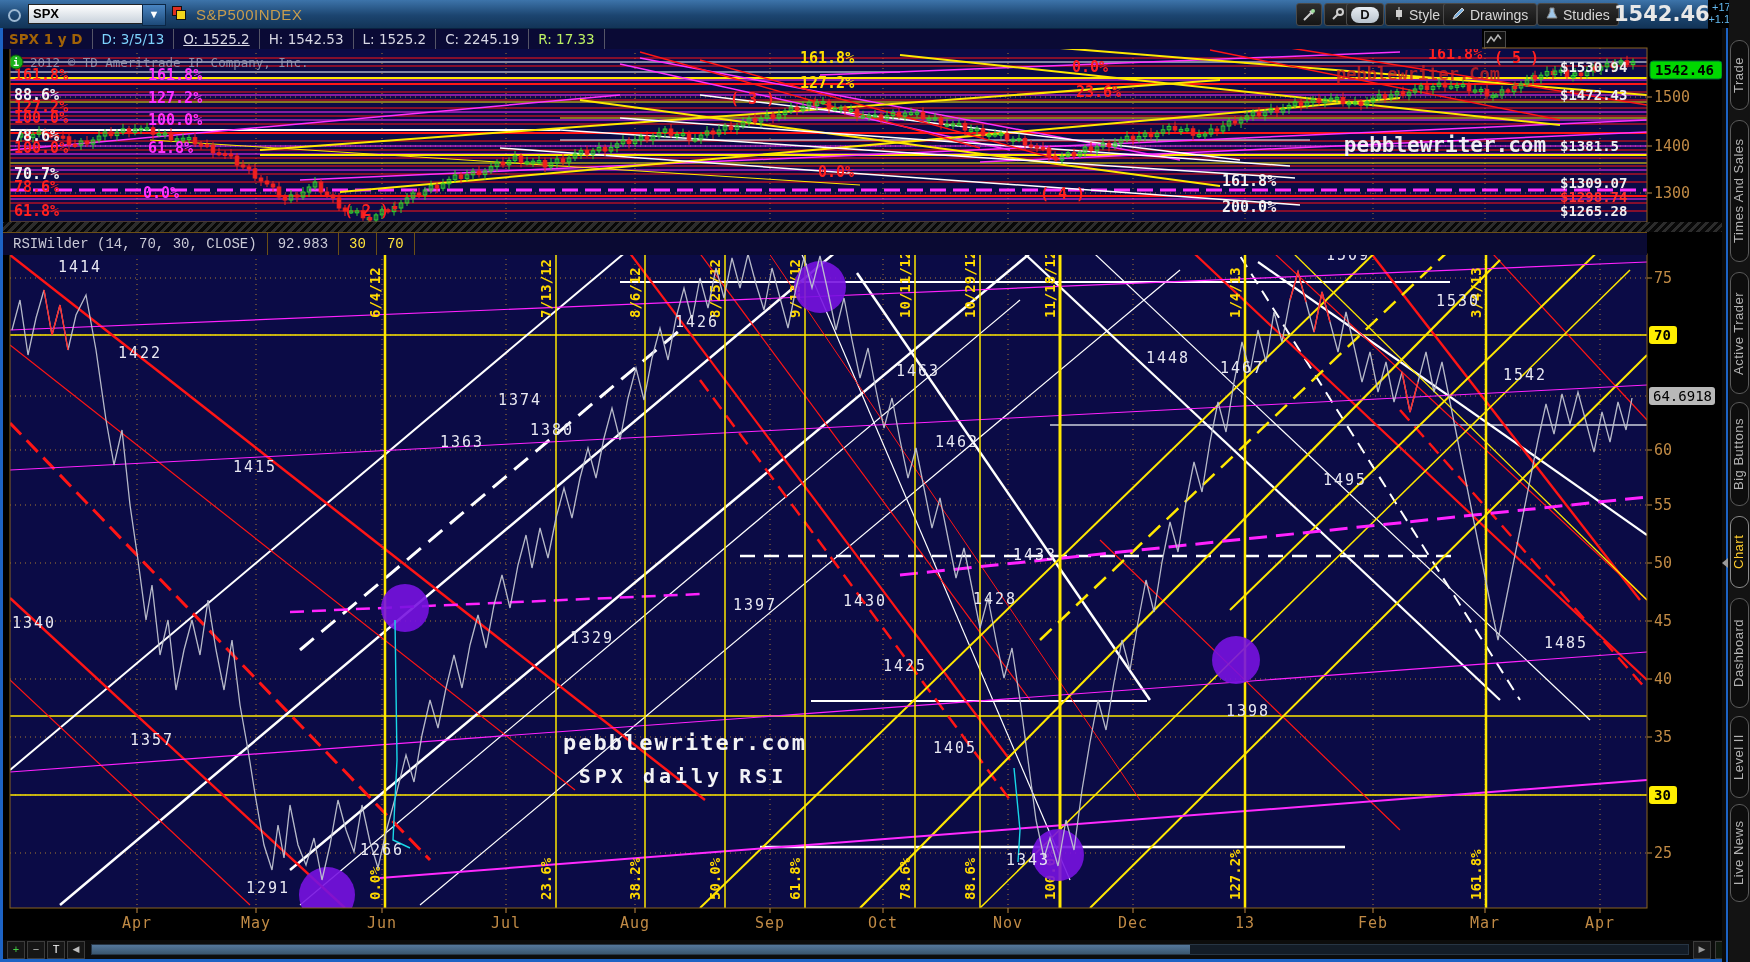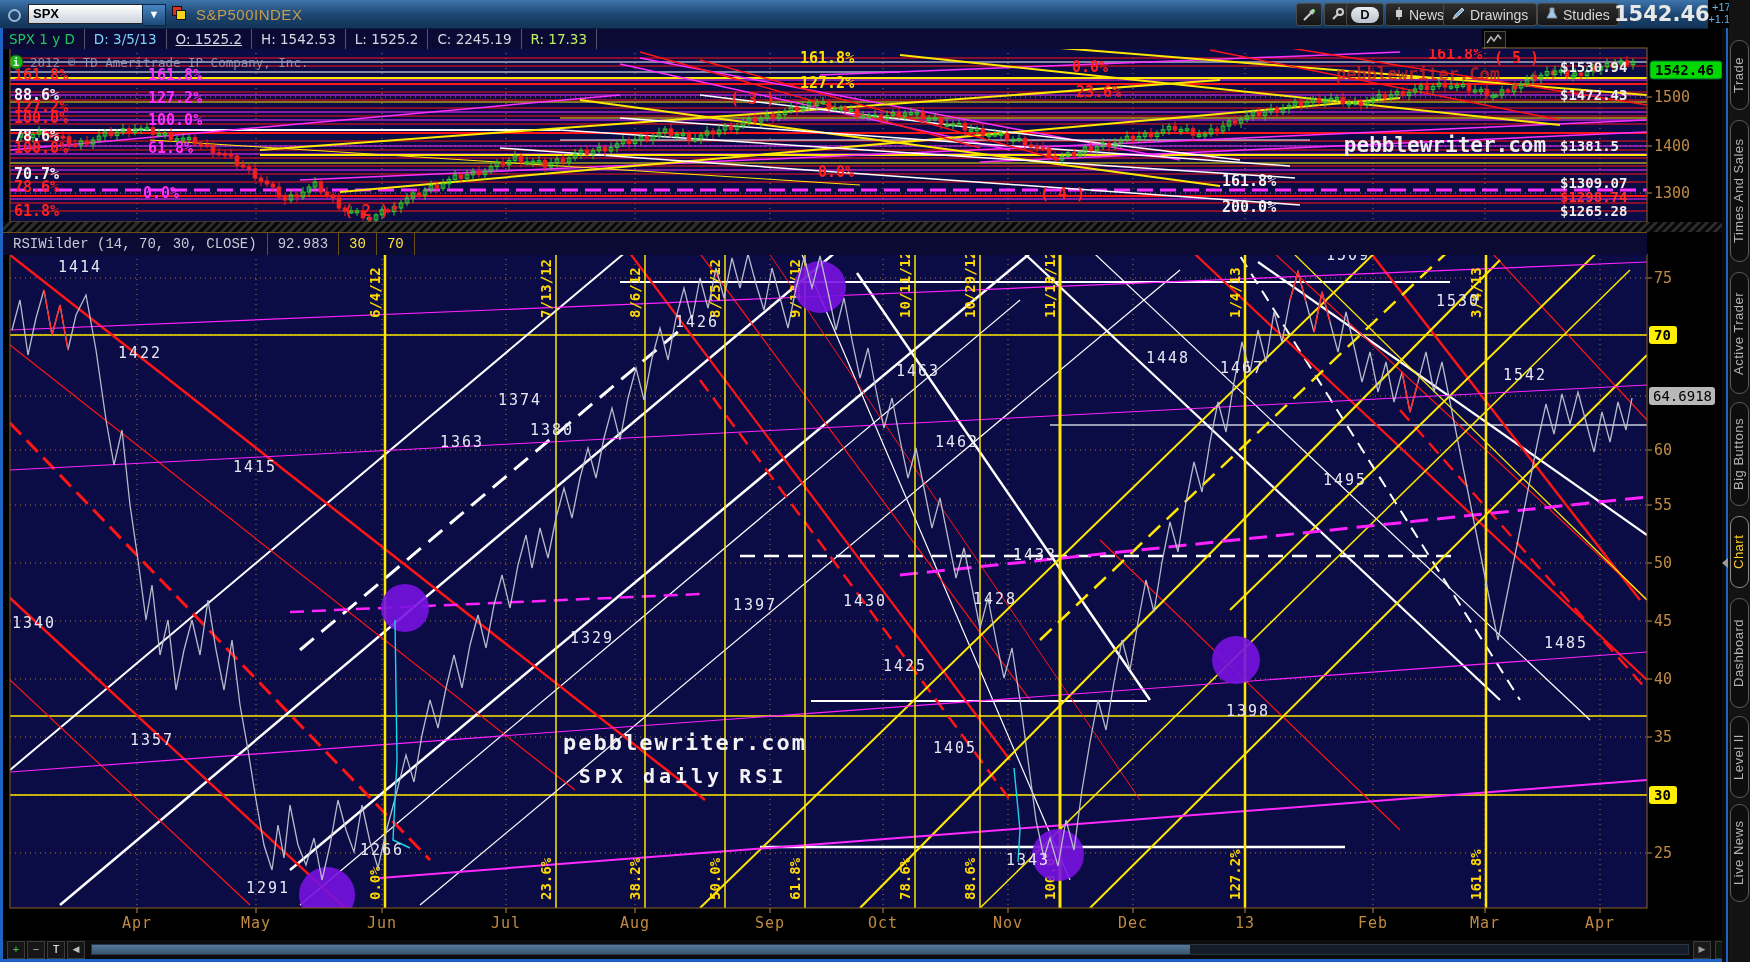--- a/index.html
+++ b/index.html
@@ -99,21 +99,21 @@
     <div class="tb-btn" style="left:1346px;width:20px;justify-content:center">
       <span class="d-pill">D</span>
     </div>
     <div class="tb-btn" style="left:1385px">
       <span>
         <svg width="10" height="13">
             <line x1="5" y1="0" x2="5" y2="13" stroke="#cfcfcf"></line>
             <rect x="2" y="3" width="6" height="7" fill="#cfcfcf"></rect>
           </svg>
       </span>
-      <span>News</span>
+      <span>Style</span>
     </div>
     <div class="tb-btn" style="left:1443px">
       <span>
         <svg width="13" height="13">
             <path d="M1 12 L3 8 L10 1 L12 3 L5 10 Z" fill="#7ab0e0" stroke="#cfcfcf" stroke-width="1"></path>
           </svg>
       </span>
       <span>Drawings</span>
     </div>
     <div class="tb-btn" style="left:1537px">
@@ -125,21 +125,21 @@
       <span>Studies</span>
     </div>
     <div class="px-main">1542.46</div>
     <div class="px-chg">
       <div>+17.26</div>
       <div>+1.13%</div>
     </div>
   </div>
 
   <div class="ohlcbar" id="ohlcbar">
-      <div class="ohlc-cell" style="color: #22c55e; font-weight: normal;">SPX 1 y D</div>
+      <div class="ohlc-cell" style="color: #a16207; font-weight: bold;">SPX 1 y D</div>
       <div class="ohlc-cell" style="color: #7dd3fc;">D: 3/5/13</div>
       <div class="ohlc-cell" style="color: rgb(216, 216, 228); text-decoration: underline;">O: 1525.2</div>
       <div class="ohlc-cell" style="color: rgb(216, 216, 228);">H: 1542.53</div>
       <div class="ohlc-cell" style="color: rgb(216, 216, 228);">L: 1525.2</div>
       <div class="ohlc-cell" style="color: rgb(216, 216, 228);">C: 2245.19</div>
       <div class="ohlc-cell" style="color: #bef264;">R: 17.33</div>
     </div>
   <div class="restore-box">
     <svg width="18" height="13">
         <polyline points="2,10 6,4 9,8 13,2 16,6" fill="none" stroke="#b8b8b8" stroke-width="1.5"></polyline>

